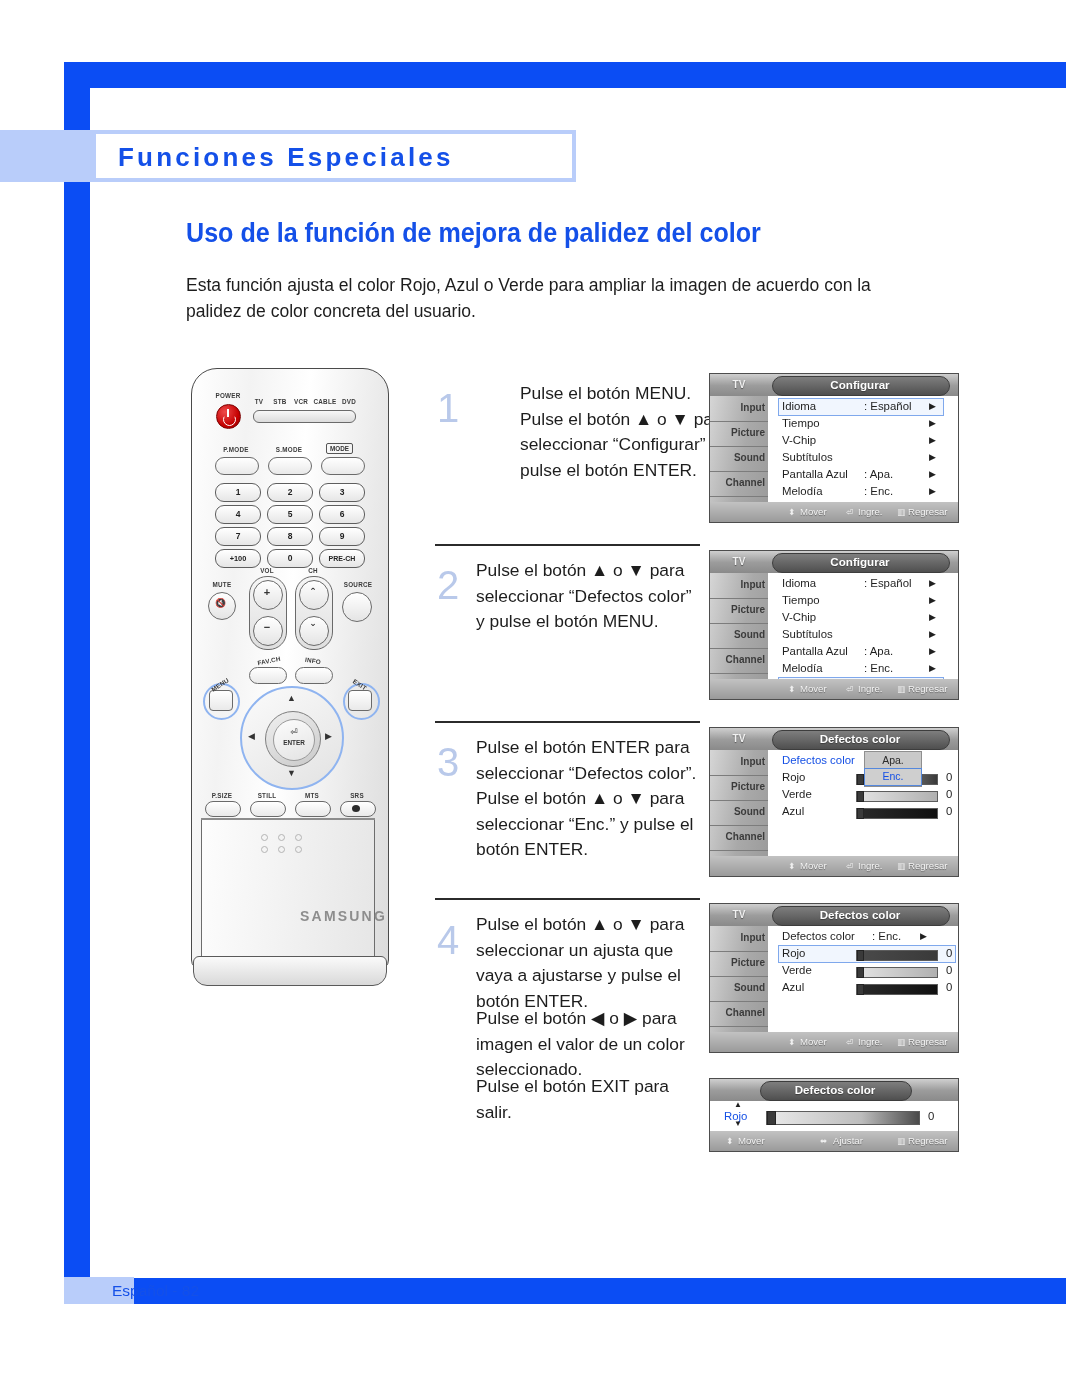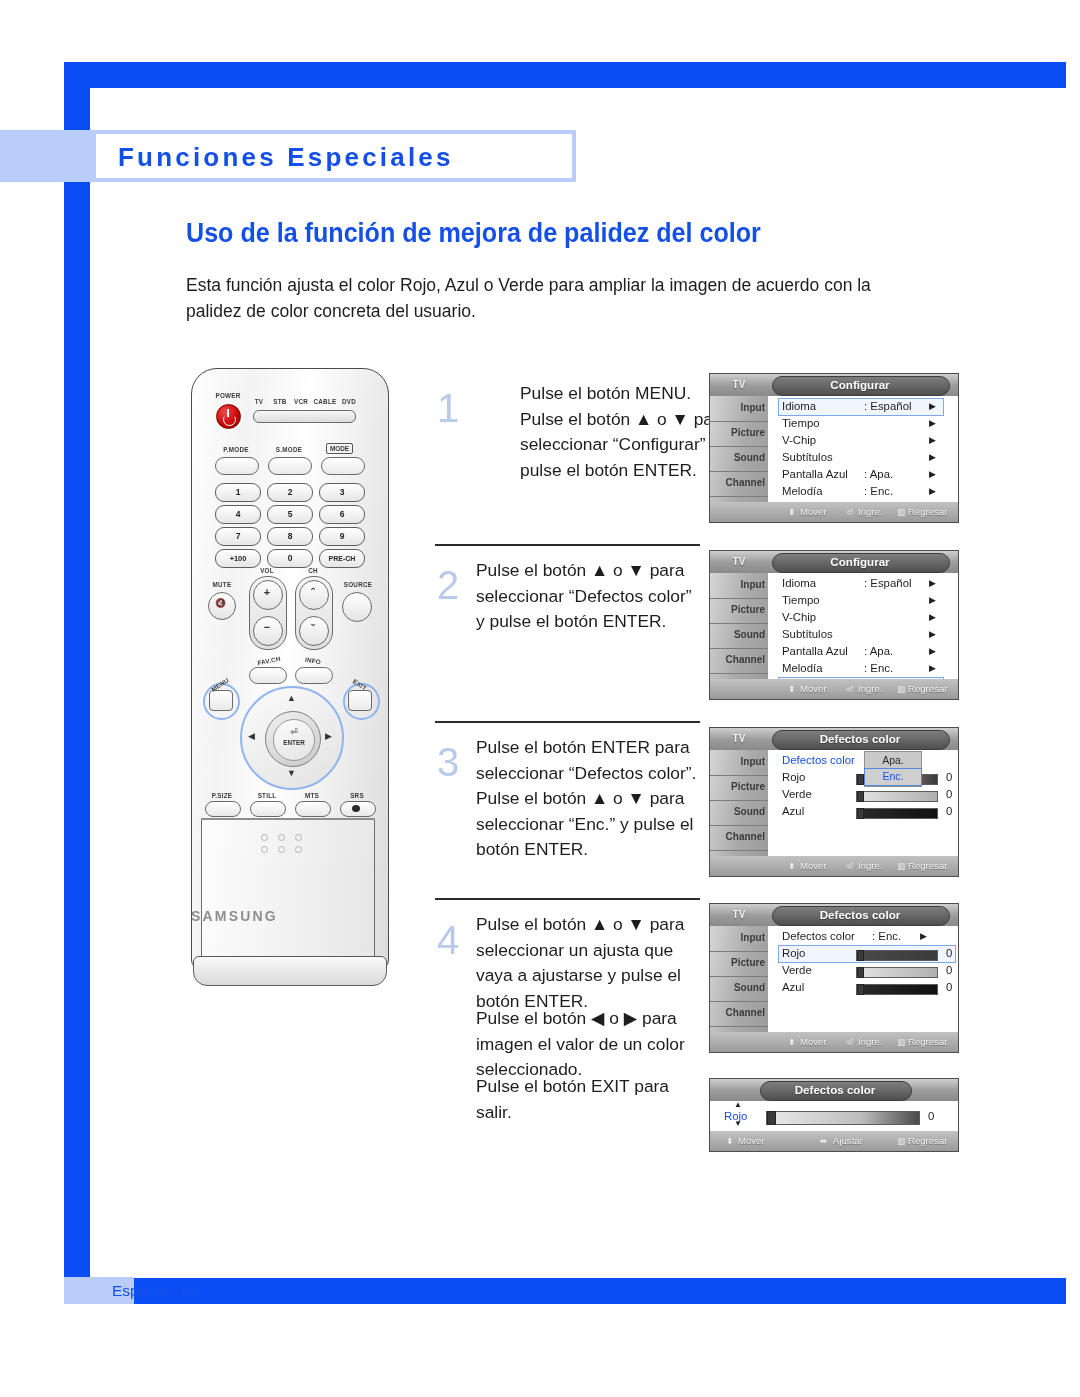--- a/index.html
+++ b/index.html
@@ -75,21 +75,21 @@
        border:2.6px solid #8fb4f0;background:linear-gradient(145deg,#fbfbfb,#e2e2e2);}
   .dpad-in{position:absolute;left:23px;top:23px;width:54px;height:54px;border-radius:50%;
        border:1.3px solid #7e7e7e;background:linear-gradient(150deg,#f0f0f0,#c9c9c9);}
   .dpad-core{position:absolute;left:7px;top:7px;width:40px;height:40px;border-radius:50%;
        border:1px solid #9a9a9a;background:linear-gradient(160deg,#fcfcfc,#e3e3e3);}
   .arr{position:absolute;font-size:9px;color:#333;}
   .ring-hl{position:absolute;border:2.4px solid #8fb4f0;border-radius:50%;}
 
   .dotgrid{position:absolute;left:70px;top:466px;width:46px;height:22px;}
   .dotgrid i{position:absolute;width:5px;height:5px;border:.9px solid #b4b4b4;border-radius:50%;}
-  .samsung{position:absolute;left:0;top:540px;width:196px;text-align:left;
+  .samsung{position:absolute;left:0;top:540px;width:196px;text-align:right;
        font-size:14px;font-weight:bold;letter-spacing:2.2px;color:#8d8d8d;}
 
   
   .step{position:absolute;}
   .step-rule{position:absolute;height:2.2px;background:#2b2b2b;}
   .step-num{position:absolute;color:#b9c9ea;font-size:40px;line-height:40px;font-weight:normal;}
   .step-txt{position:absolute;color:#1d1d1d;font-size:17.4px;line-height:25.6px;}
 
   
   .osd{position:absolute;border:1.6px solid #4d4d4d;background:#fff;overflow:hidden;}
@@ -254,21 +254,21 @@
       <div>pulse el botón ENTER.</div>
     </div>
   </div>
 
   <div class="step">
     <div class="step-rule" style="left:435px;top:544px;width:265px;"></div>
     <div class="step-num" style="left:437px;top:565px;">2</div>
     <div class="step-txt" style="left:476px;top:558px;width:230px;">
       <div>Pulse el botón ▲ o ▼ para</div>
       <div>seleccionar “Defectos color”</div>
-      <div>y pulse el botón ENTER.</div>
+      <div>y pulse el botón MENU.</div>
     </div>
   </div>
 
   <div class="step">
     <div class="step-rule" style="left:435px;top:721px;width:265px;"></div>
     <div class="step-num" style="left:437px;top:742px;">3</div>
     <div class="step-txt" style="left:476px;top:735px;width:235px;">
       <div>Pulse el botón ENTER para</div>
       <div>seleccionar “Defectos color”.</div>
       <div>Pulse el botón ▲ o ▼ para</div>

